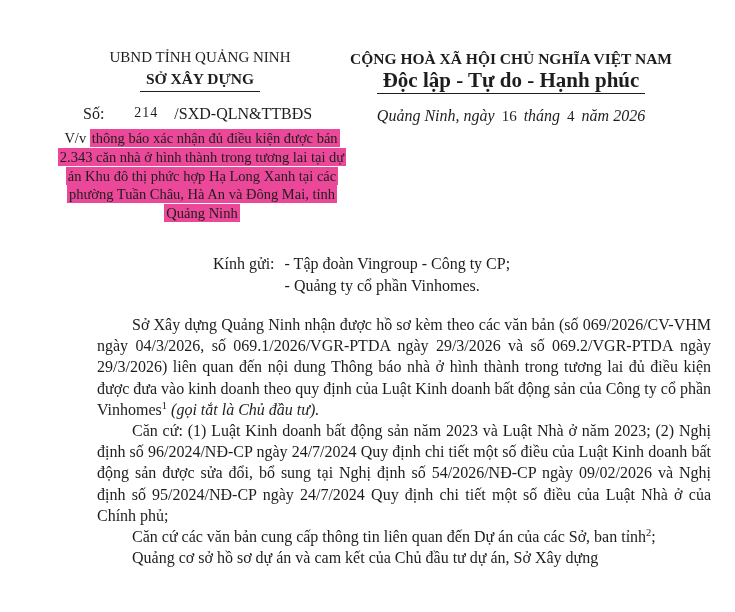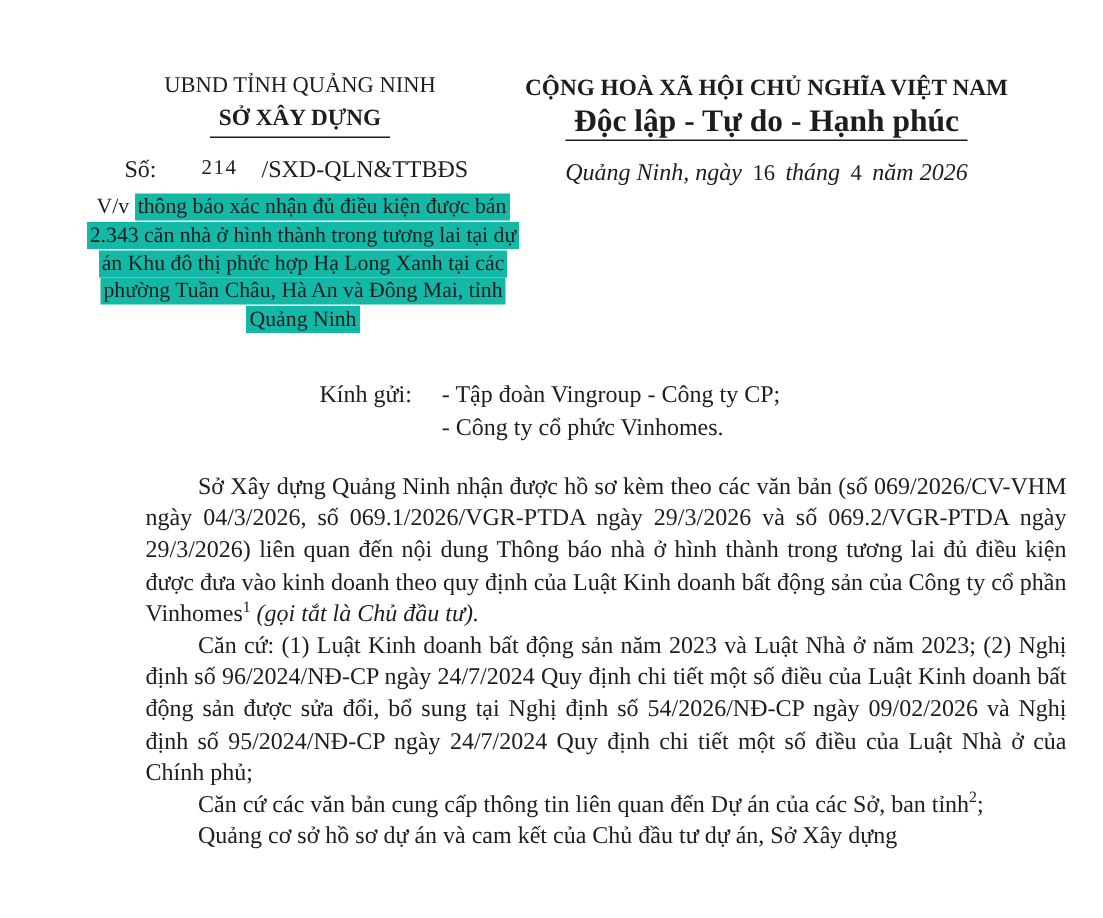--- a/index.html
+++ b/index.html
@@ -80,21 +80,21 @@
     font-style: normal;
     font-size: 15px;
     margin: 0 7px;
   }
 
   
   .kinhgui {
     position: absolute;
     left: 213px; top: 253px;
     display: flex;
-    gap: 20px;
+    gap: 10px;
     font-size: 16px;
     line-height: 22px;
   }
 
   
   .doc-body {
     position: absolute;
     left: 97px; top: 314px;
     width: 614px;
     font-size: 16px;
@@ -125,27 +125,27 @@
   </div>
 
   <div class="hdr-right">
     <div class="bold motto1">CỘNG HOÀ XÃ HỘI CHỦ NGHĨA VIỆT NAM</div>
     <div class="bold motto2">
       <span class="ul-wrap">Độc lập - Tự do - Hạnh phúc</span>
     </div>
     <div class="dateline it"><span>Quảng Ninh, ngày</span><span class="fill-num">16</span><span>tháng</span><span class="fill-num">4</span><span>năm 2026</span></div>
   </div>
 
-  <div class="subject"><span>V/v </span><span class="hl" style="background-color: #14b8a6;">thông báo xác nhận đủ điều kiện được bán 2.343 căn nhà ở hình thành trong tương lai tại dự án Khu đô thị phức hợp Hạ Long Xanh tại các phường Tuần Châu, Hà An và Đông Mai, tỉnh Quảng Ninh</span></div>
+  <div class="subject"><span>V/v </span><span class="hl" style="background-color: #ec4899;">thông báo xác nhận đủ điều kiện được bán 2.343 căn nhà ở hình thành trong tương lai tại dự án Khu đô thị phức hợp Hạ Long Xanh tại các phường Tuần Châu, Hà An và Đông Mai, tỉnh Quảng Ninh</span></div>
 
   <div class="kinhgui">
     <span>Kính gửi:</span>
     <div>
       <div>- Tập đoàn Vingroup - Công ty CP;</div>
-      <div>- Công ty cổ phức Vinhomes.</div>
+      <div>- Quảng ty cổ phần Vinhomes.</div>
     </div>
   </div>
 
   <div class="doc-body">
     <p><span>Sở Xây dựng Quảng Ninh nhận được hồ sơ kèm theo các văn bản (số 069/2026/CV-VHM ngày 04/3/2026, số 069.1/2026/VGR-PTDA ngày 29/3/2026 và số 069.2/VGR-PTDA ngày 29/3/2026) liên quan đến nội dung Thông báo nhà ở hình thành trong tương lai đủ điều kiện được đưa vào kinh doanh theo quy định của Luật Kinh doanh bất động sản của Công ty cổ phần Vinhomes</span><sup class="fn">1</sup><span class="it"> (gọi tắt là Chủ đầu tư).</span></p>
     <p>Căn cứ: (1) Luật Kinh doanh bất động sản năm 2023 và Luật Nhà ở năm 2023; (2) Nghị định số 96/2024/NĐ-CP ngày 24/7/2024 Quy định chi tiết một số điều của Luật Kinh doanh bất động sản được sửa đổi, bổ sung tại Nghị định số 54/2026/NĐ-CP ngày 09/02/2026 và Nghị định số 95/2024/NĐ-CP ngày 24/7/2024 Quy định chi tiết một số điều của Luật Nhà ở của Chính phủ;</p>
     <p><span>Căn cứ các văn bản cung cấp thông tin liên quan đến Dự án của các Sở, ban tỉnh</span><sup class="fn">2</sup><span>;</span></p>
     <p>Quảng cơ sở hồ sơ dự án và cam kết của Chủ đầu tư dự án, Sở Xây dựng</p>
   </div>
 

